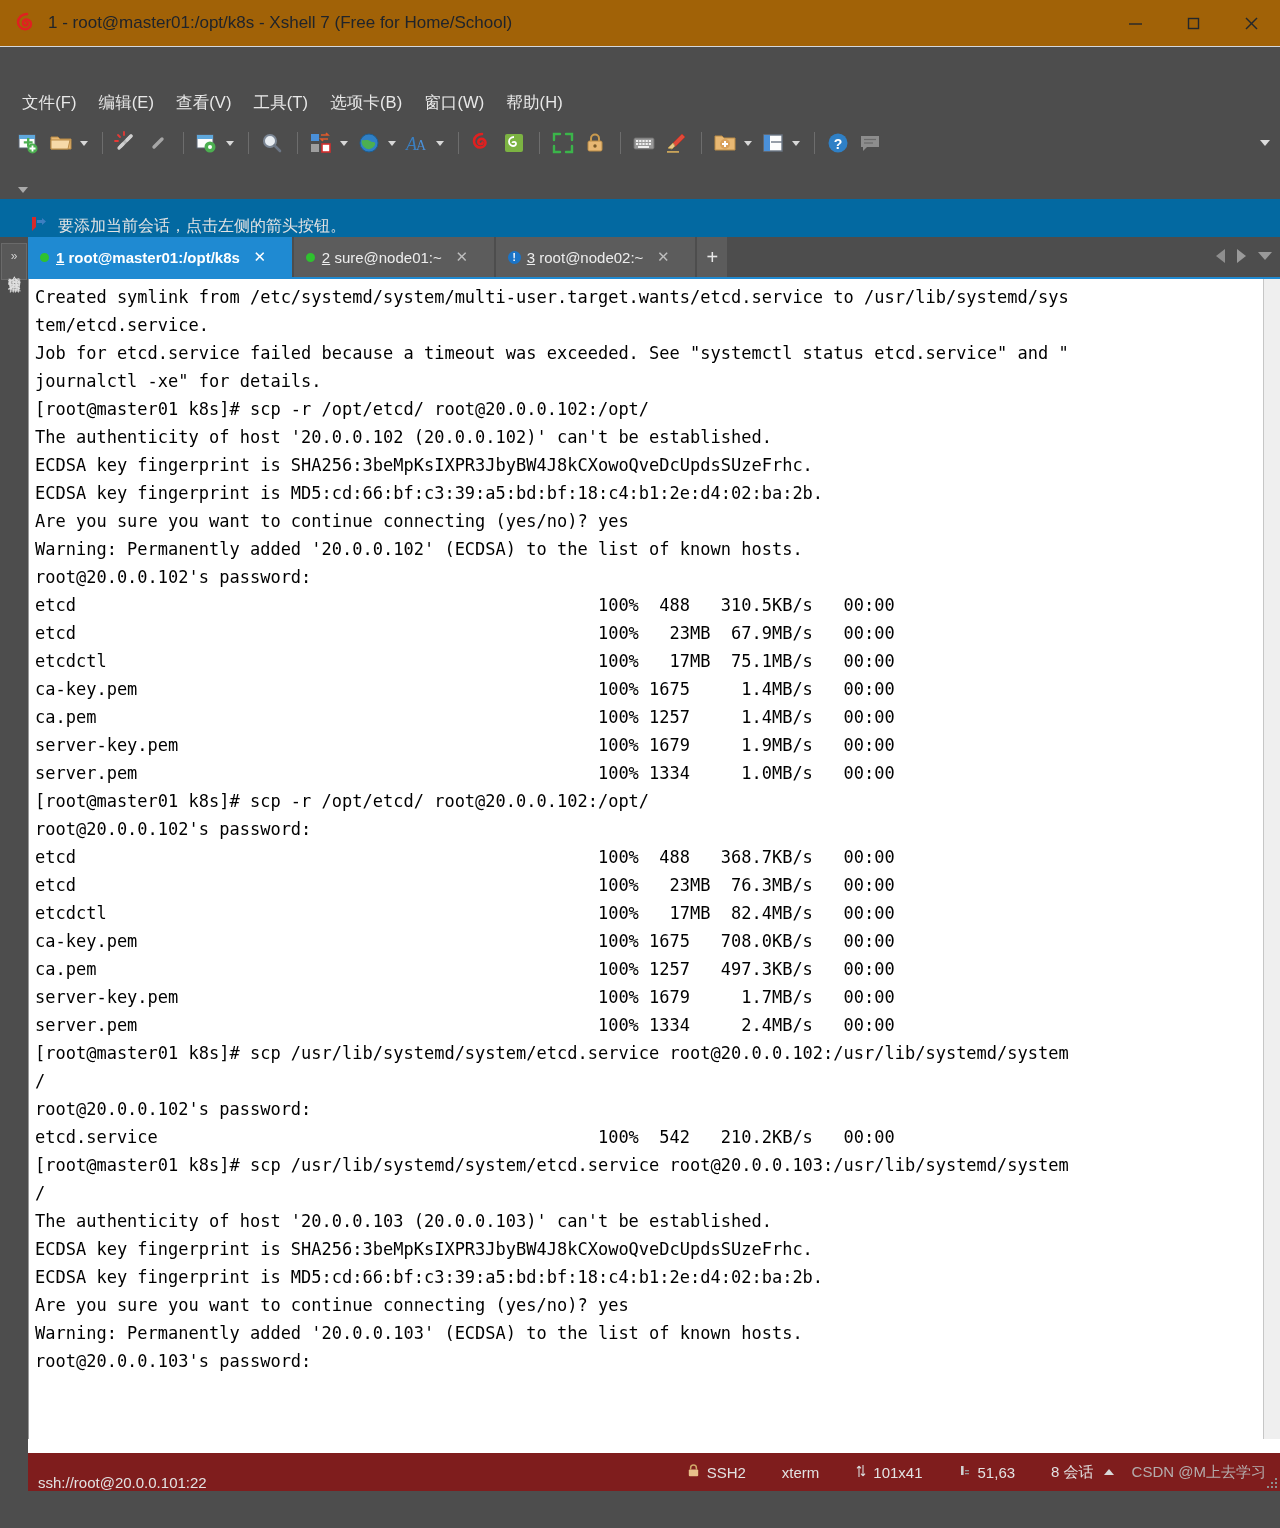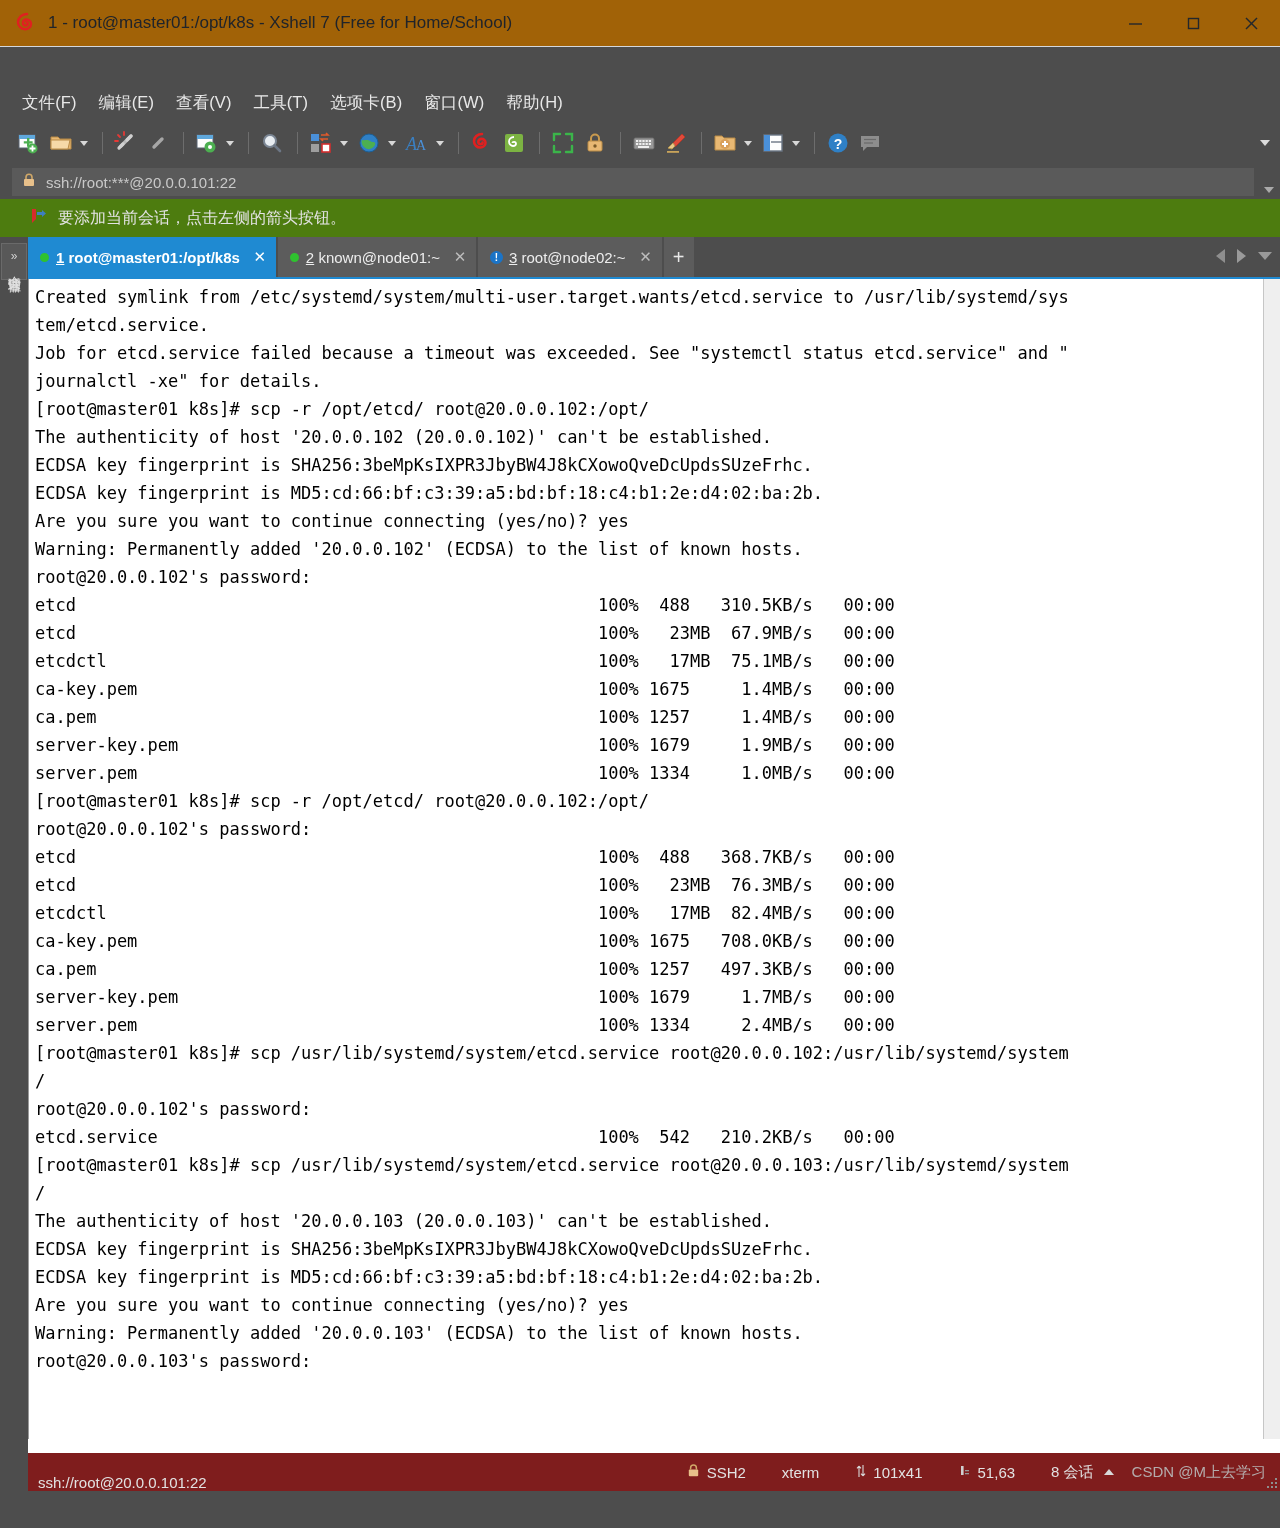--- a/index.html
+++ b/index.html
@@ -71,21 +71,21 @@
   .addr-caret{
     width:22px;height:28px;display:flex;align-items:flex-end;justify-content:center;
     padding-bottom:7px;
   }
   .addr-caret::after{
     content:"";border-left:5px solid transparent;border-right:5px solid transparent;
     border-top:6px solid #aaaaaa;
   }
   
   .hintbar{
-    height:38px;background:#4d7c0f;display:flex;align-items:center;padding-left:30px;
+    height:38px;background:#0369a1;display:flex;align-items:flex-end;padding-left:30px;
   }
   .hint-text{font-size:16px;color:#e3e3e3;margin-left:10px;white-space:nowrap;}
   
   .bodyrow{display:flex;height:1254px;}
   .rail{
     width:28px;background:#4d4d4d;display:flex;align-items:flex-start;
     justify-content:center;padding-top:6px;flex:0 0 28px;
   }
   .rail-inner{
     width:24px;background:#585858;border:1px solid #6a6a6a;
@@ -97,21 +97,21 @@
     writing-mode:vertical-rl;font-size:13px;color:#e0e0e0;
     letter-spacing:1px;white-space:nowrap;
   }
   .content{flex:1;display:flex;flex-direction:column;min-width:0;}
   
   .tabstrip{
     height:40px;background:#4d4d4d;display:flex;align-items:stretch;position:relative;
     border-bottom:2px solid #1f8ad2;
   }
   .tab{
-    display:flex;align-items:center;padding:0 8px 0 12px;background:#5c5c5c;
+    display:flex;align-items:center;padding:0 24px 0 12px;background:#5c5c5c;
     min-width:0;margin-right:2px;
   }
   .tab.active{background:#1f8ad2;}
   .dot{width:9px;height:9px;border-radius:50%;background:#2fc22f;margin-right:7px;flex:0 0 auto;}
   .badge{
     width:13px;height:13px;border-radius:50%;background:#1b74c7;color:#fff;
     font-size:10px;font-weight:bold;display:flex;align-items:center;justify-content:center;
     margin-right:6px;flex:0 0 auto;
   }
   .tab-label{font-size:15px;color:#ededed;white-space:nowrap;}
@@ -373,29 +373,20 @@
       <g stroke="#6a6a6a" stroke-width="1.2">
           <line x1="6" y1="8.5" x2="18" y2="8.5"></line>
           <line x1="6" y1="12" x2="15" y2="12"></line>
         </g>
     </svg>
   </div>
   <div class="tb-overflow"></div>
 </div>
 
 <div class="addrbar">
-  <div class="addrfield">
-    <span>
-      <svg width="14" height="15" viewBox="0 0 14 15">
-        <path d="M4 6V4.3a3 3 0 016 0V6" fill="none" stroke="#d0a868" stroke-width="1.6"></path>
-        <rect x="2" y="6" width="10" height="7" rx="1" fill="#e8c08a"></rect>
-      </svg>
-    </span>
-    <span class="addr-text">ssh://root:***@20.0.0.101:22</span>
-  </div>
   <div class="addr-caret"></div>
 </div>
 
 <div class="hintbar">
   <span>
     <svg width="18" height="18" viewBox="0 0 18 18">
       <path d="M2 2v14l4-4V2z" fill="#d62b2b"></path>
       <path d="M7 5h5v-2l4 3.5-4 3.5v-2H7z" fill="#3d7fc1"></path>
     </svg>
   </span>
@@ -414,21 +405,21 @@
   <div class="content">
 
     <div class="tabstrip">
       <div class="tab active">
         <span class="dot"></span>
         <span class="tab-label"><u>1</u> <span>root@master01:/opt/k8s</span></span>
         <span class="tab-x">✕</span>
       </div>
       <div class="tab">
         <span class="dot"></span>
-        <span class="tab-label"><u>2</u> <span>known@node01:~</span></span>
+        <span class="tab-label"><u>2</u> <span>sure@node01:~</span></span>
         <span class="tab-x">✕</span>
       </div>
       <div class="tab">
         <span class="badge">!</span>
         <span class="tab-label"><u>3</u> <span>root@node02:~</span></span>
         <span class="tab-x">✕</span>
       </div>
       <div class="tab-add">+</div>
       <div class="tabnav">
         <span class="nav-tri nav-left"></span>

